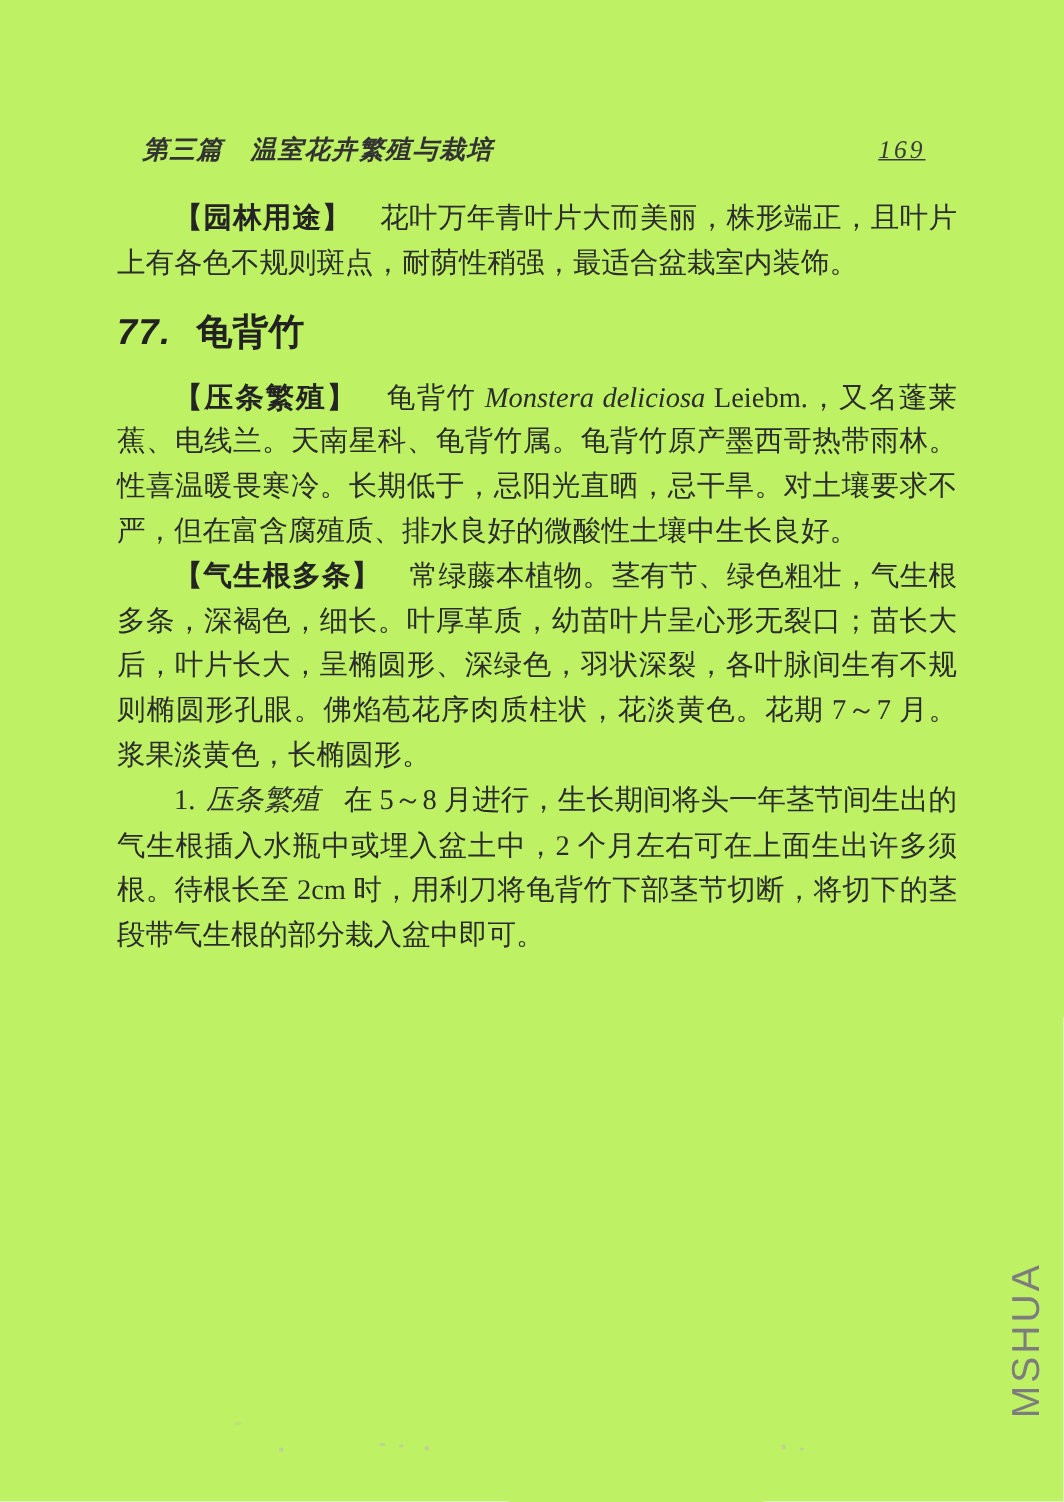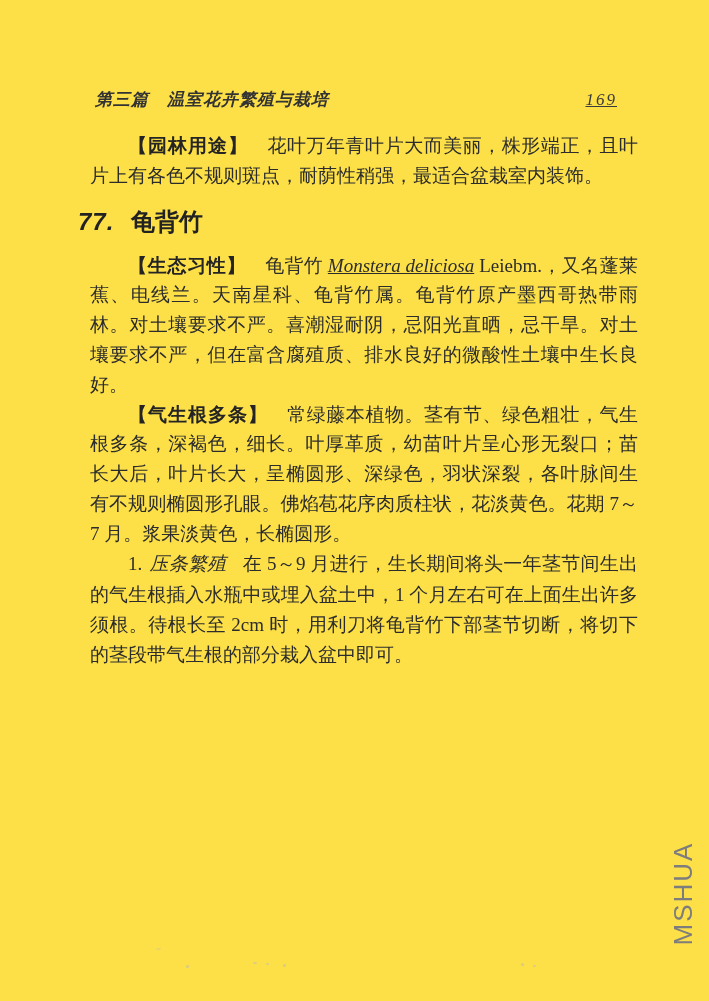--- a/index.html
+++ b/index.html
@@ -5,21 +5,21 @@
   html, body {
     margin: 0;
     padding: 0;
     background: #f4f4f2;
     font-family: "Liberation Serif", "DejaVu Serif", serif;
   }
   .page {
     position: relative;
     width: 709px;
     height: 1001px;
-    background: #fde047;
+    background: #bef264;
     overflow: hidden;
     color: #2a2a2a;
   }
   
   .running-header {
     position: absolute;
     top: 88px;
     left: 95px;
     right: 92px;
     display: flex;
@@ -47,32 +47,31 @@
     position: absolute;
     top: 131px;
     left: 78px;
     width: 560px;
     font-size: 19px;
     line-height: 29.8px;
     text-align: justify;
     color: #2c2c2c;
   }
   .para { margin: 0; }
-  .para.indent { text-indent: 38px; margin-left: 12px; }
+  .para.indent { text-indent: 38px; }
   .bracket-label {
     font-family: "Liberation Sans", "DejaVu Sans", sans-serif;
     font-weight: bold;
     letter-spacing: 0.5px;
     margin-right: 14px;
     color: #242424;
   }
   .latin-name {
     font-style: italic;
     font-family: "Liberation Serif", serif;
-    text-decoration: underline;
   }
   .section-heading {
     font-family: "Liberation Sans", "DejaVu Sans", sans-serif;
     font-weight: bold;
     font-size: 24px;
     line-height: 30px;
     margin: 16px 0 14px 0;
     text-indent: 0;
     color: #222;
   }
@@ -132,32 +131,32 @@
       <span class="bracket-label">【园林用途】</span>
       <span>花叶万年青叶片大而美丽，株形端正，且叶片上有各色不规则斑点，耐荫性稍强，最适合盆栽室内装饰。</span>
     </p>
 
     <h2 class="section-heading">
       <span class="section-number">77.</span>
       <span>龟背竹</span>
     </h2>
 
     <p class="para indent">
-      <span class="bracket-label">【生态习性】</span>
-      <span>龟背竹 </span><span class="latin-name">Monstera deliciosa</span><span> Leiebm.</span><span>，又名蓬莱蕉、电线兰。天南星科、龟背竹属。龟背竹原产墨西哥热带雨林。对土壤要求不严。喜潮湿耐阴，忌阳光直晒，忌干旱。对土壤要求不严，但在富含腐殖质、排水良好的微酸性土壤中生长良好。</span>
+      <span class="bracket-label">【压条繁殖】</span>
+      <span>龟背竹 </span><span class="latin-name">Monstera deliciosa</span><span> Leiebm.</span><span>，又名蓬莱蕉、电线兰。天南星科、龟背竹属。龟背竹原产墨西哥热带雨林。性喜温暖畏寒冷。长期低于，忌阳光直晒，忌干旱。对土壤要求不严，但在富含腐殖质、排水良好的微酸性土壤中生长良好。</span>
     </p>
 
     <p class="para indent">
       <span class="bracket-label">【气生根多条】</span>
       <span>常绿藤本植物。茎有节、绿色粗壮，气生根多条，深褐色，细长。叶厚革质，幼苗叶片呈心形无裂口；苗长大后，叶片长大，呈椭圆形、深绿色，羽状深裂，各叶脉间生有不规则椭圆形孔眼。佛焰苞花序肉质柱状，花淡黄色。花期 7～7 月。浆果淡黄色，长椭圆形。</span>
     </p>
 
 
     <p class="para indent">
-      <span class="item-number">1.</span><span class="item-title">压条繁殖</span><span>在 5～9 月进行，生长期间将头一年茎节间生出的气生根插入水瓶中或埋入盆土中，1 个月左右可在上面生出许多须根。待根长至 2cm 时，用利刀将龟背竹下部茎节切断，将切下的茎段带气生根的部分栽入盆中即可。</span>
+      <span class="item-number">1.</span><span class="item-title">压条繁殖</span><span>在 5～8 月进行，生长期间将头一年茎节间生出的气生根插入水瓶中或埋入盆土中，2 个月左右可在上面生出许多须根。待根长至 2cm 时，用利刀将龟背竹下部茎节切断，将切下的茎段带气生根的部分栽入盆中即可。</span>
     </p>
 
 
   </div>
 
   <div class="watermark">MSHUA</div>
 
   <div class="speck s1"></div>
   <div class="speck s2"></div>
   <div class="speck s3"></div>

